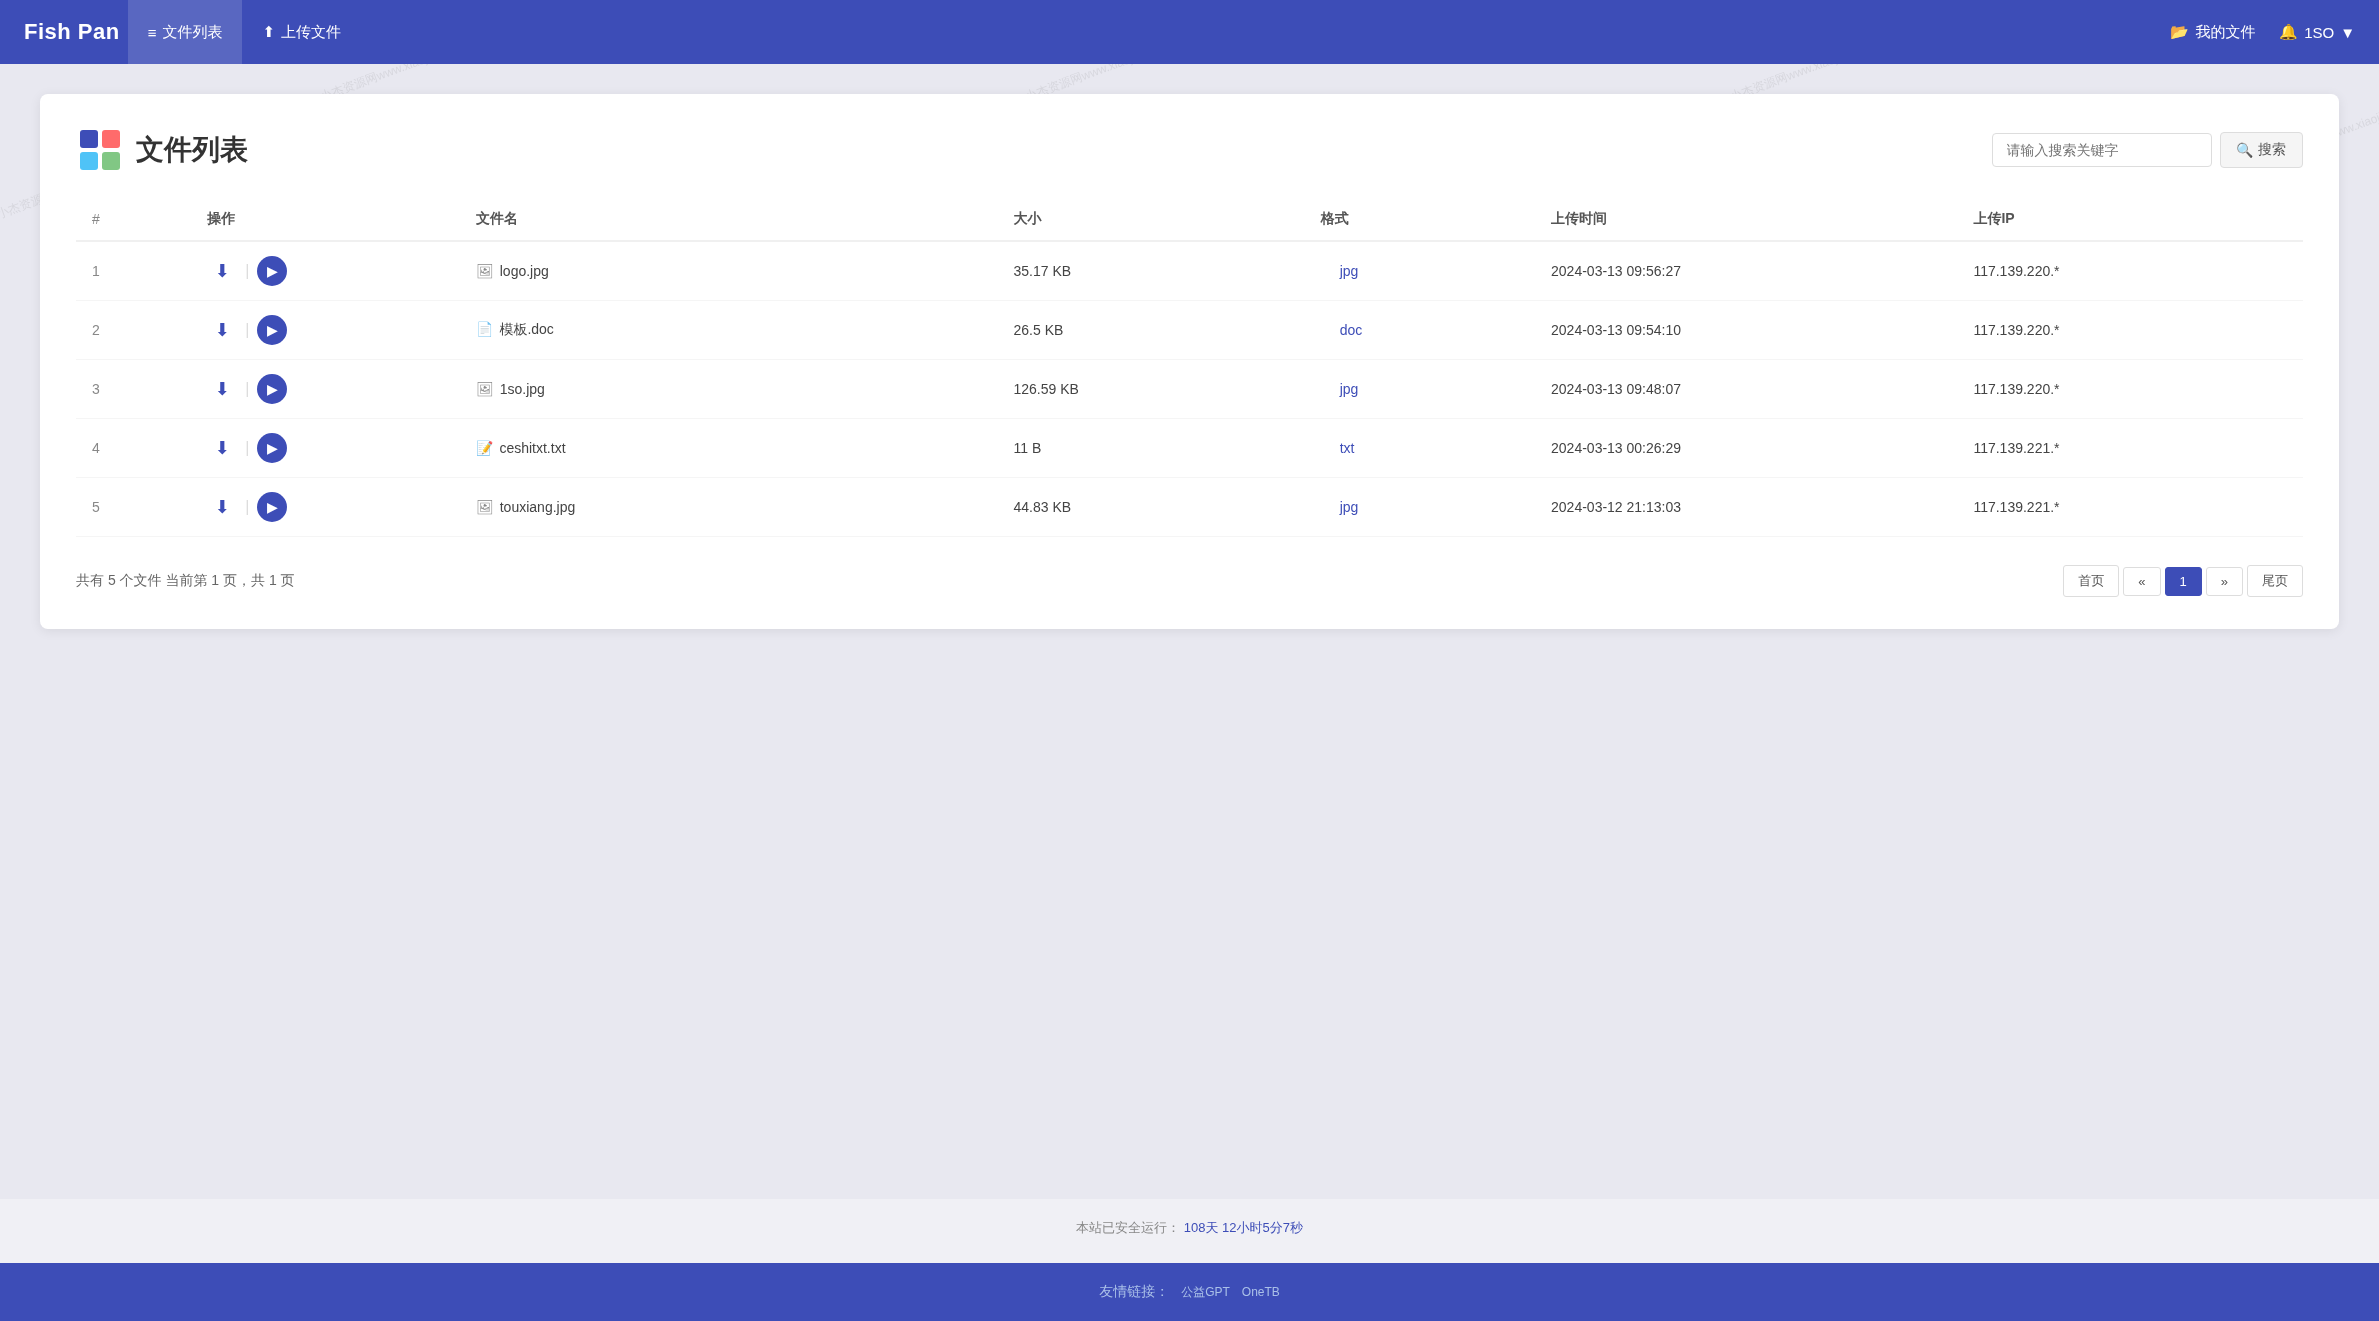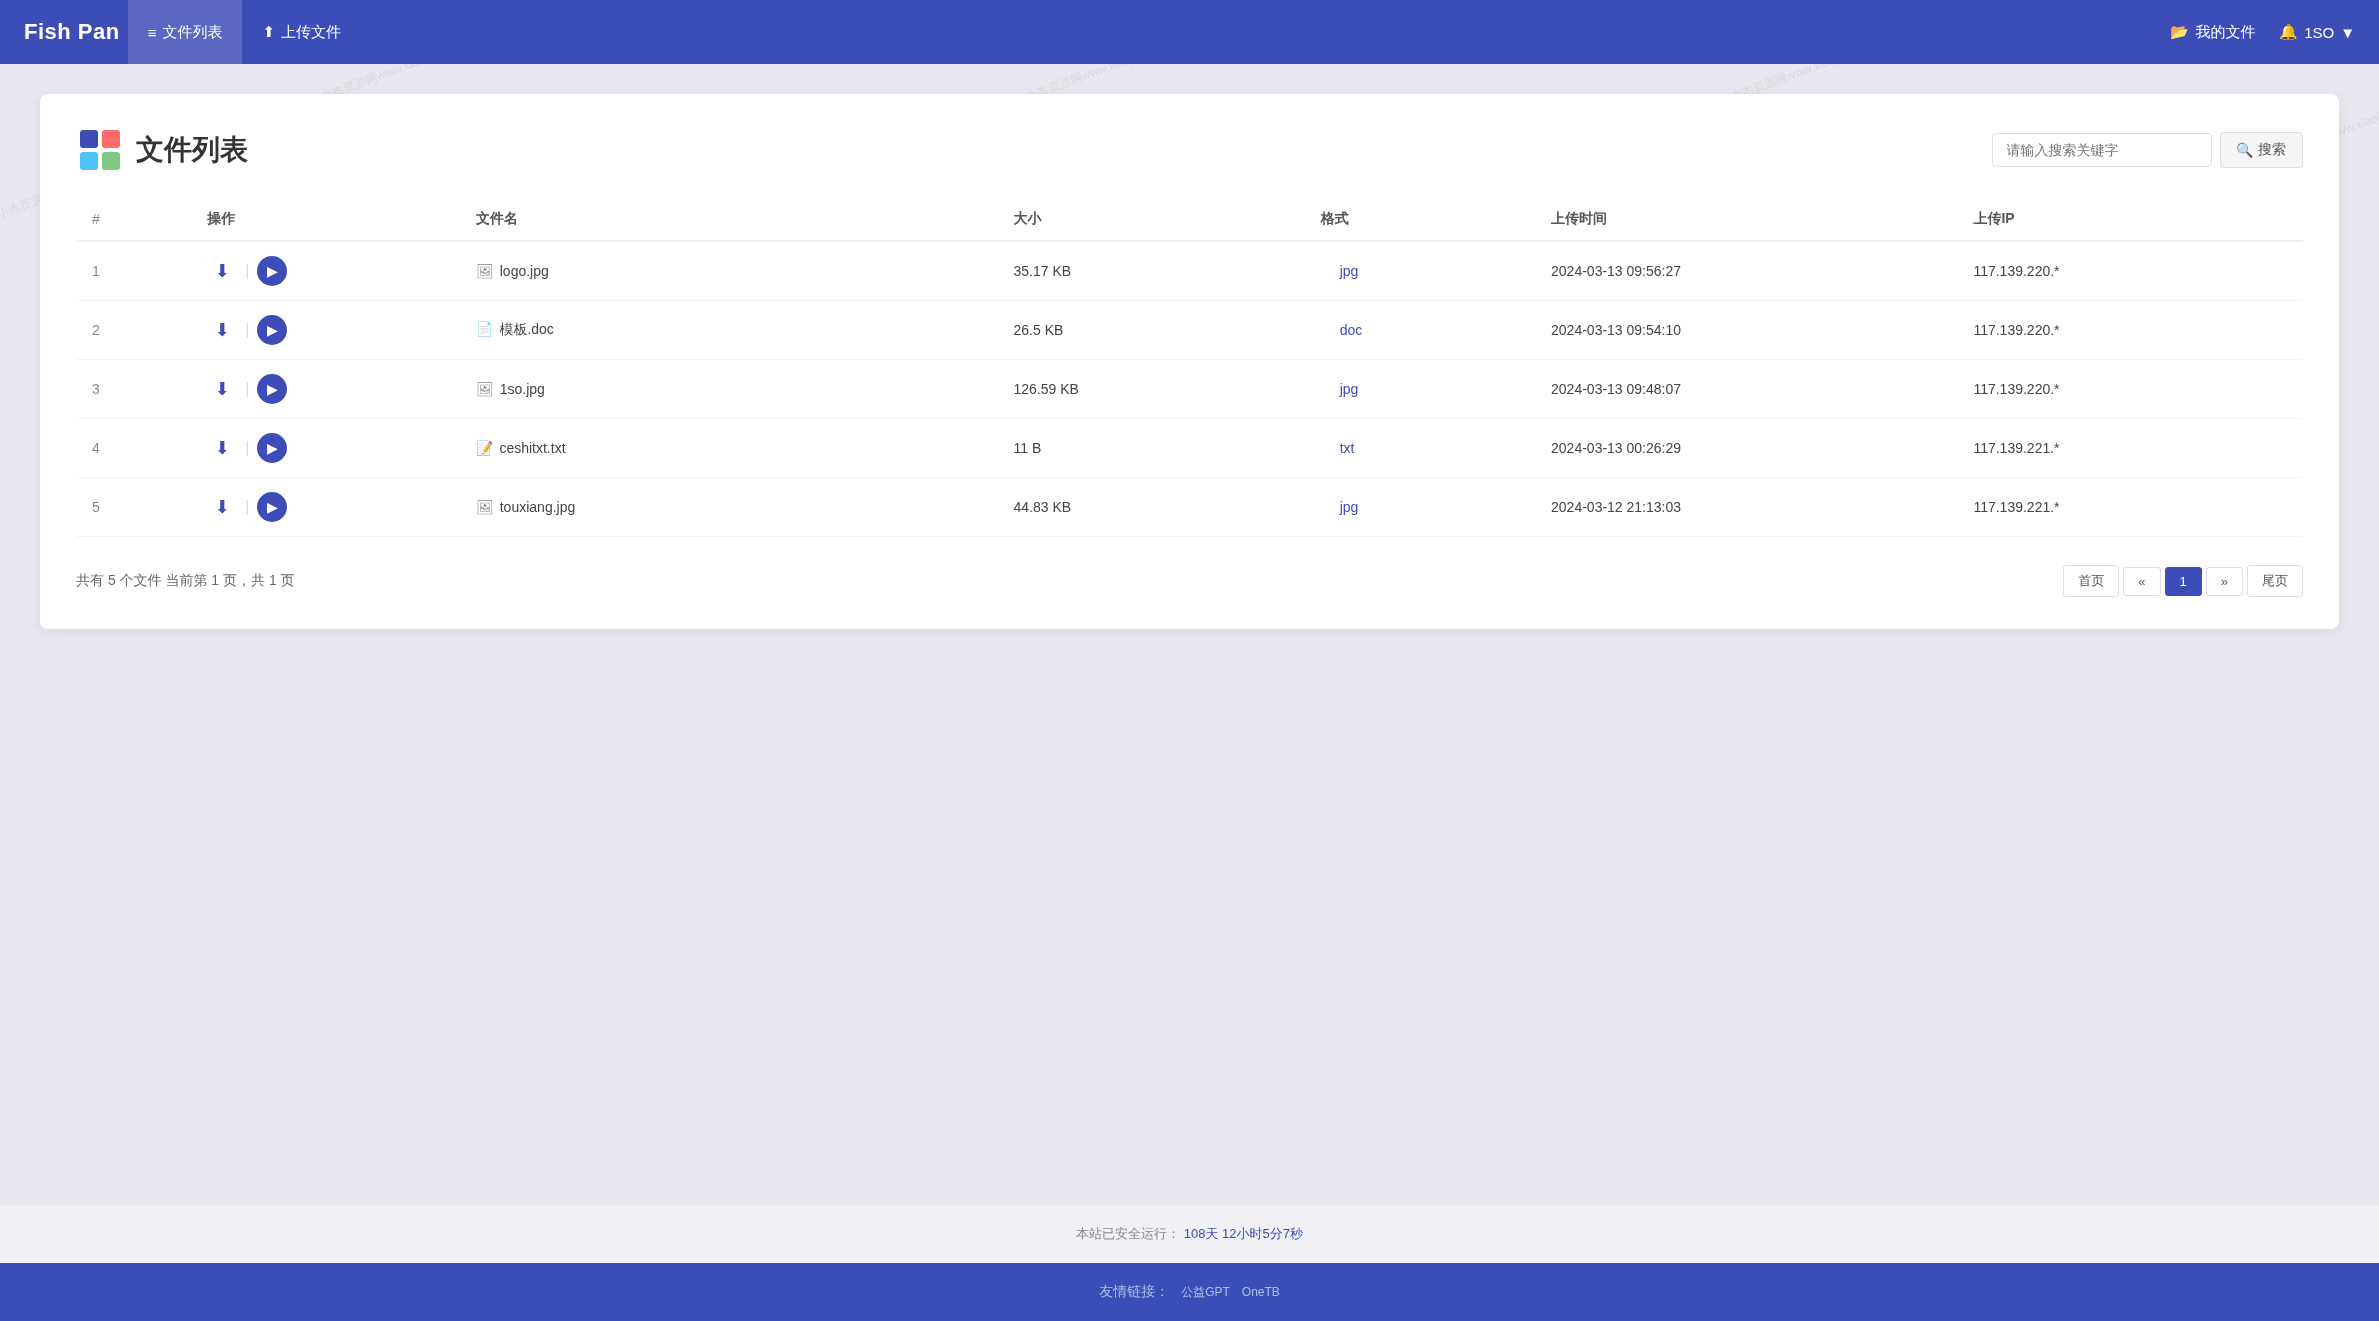--- a/index.html
+++ b/index.html
@@ -239,20 +239,21 @@
       background: #f0f0f5;
       padding: 20px;
       text-align: center;
       font-size: 13px;
       color: #888;
     }
     .site-footer .copyright {
       margin-bottom: 6px;
     }
     .site-footer .uptime {
+      margin-bottom: 6px;
     }
     .site-footer a {
       color: #3d4db7;
       text-decoration: none;
     }
     .footer-links-bar {
       background: #3d4db7;
       padding: 20px;
       text-align: center;
       color: #ccd;

